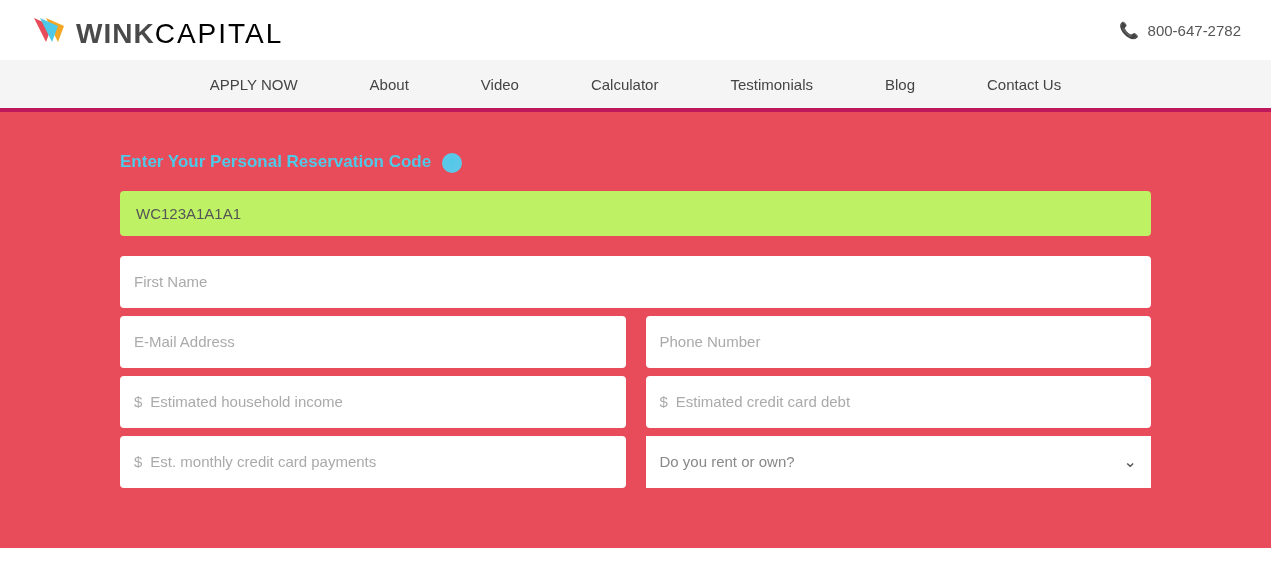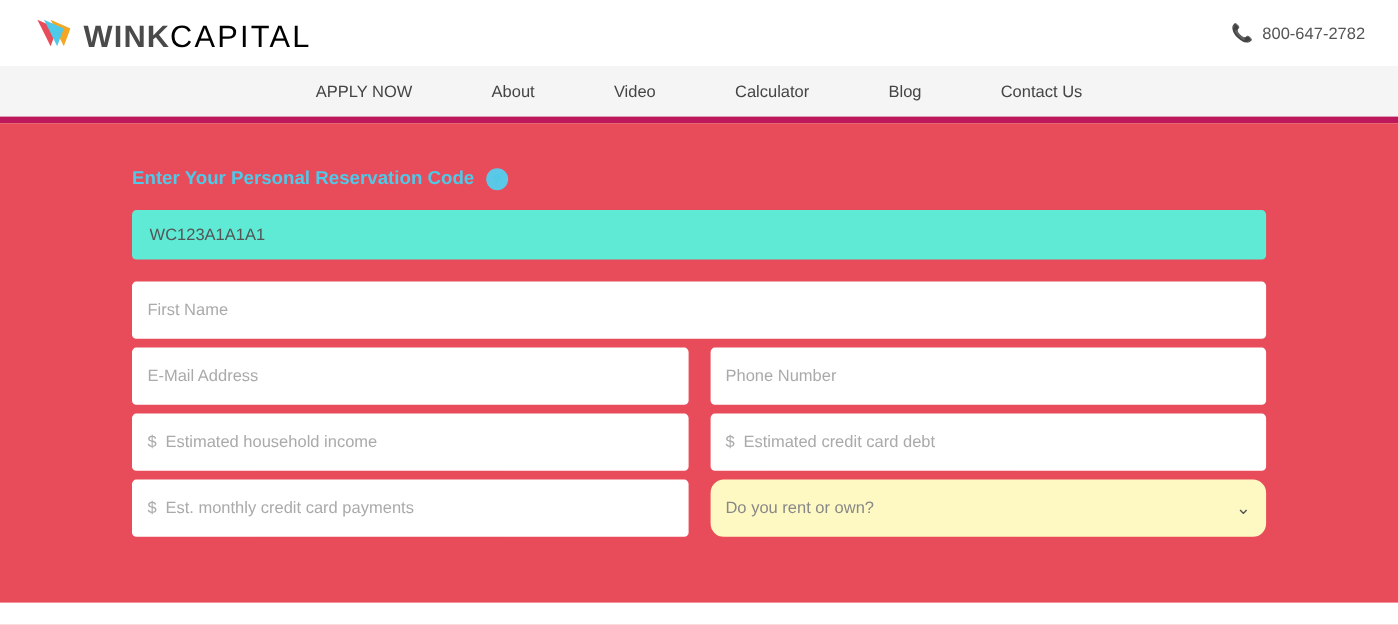--- a/index.html
+++ b/index.html
@@ -43,21 +43,21 @@
 
     
     .nav {
       display: flex;
       align-items: center;
       justify-content: center;
       background: #f5f5f5;
       padding: 0;
       height: 52px;
       gap: 16px;
-      border-bottom: 6px solid #be185d;
+      border-bottom: 4px solid #be185d;
     }
     .nav-item {
       padding: 0 28px;
       height: 52px;
       display: flex;
       align-items: center;
       font-size: 15px;
       color: #444;
       cursor: pointer;
       white-space: nowrap;
@@ -100,21 +100,21 @@
       cursor: pointer;
       vertical-align: middle;
     }
 
     .reservation-input {
       width: 100%;
       padding: 14px 16px;
       font-size: 15px;
       border: none;
       border-radius: 4px;
-      background: #5eead4;
+      background: #bef264;
       color: #555;
       margin-bottom: 20px;
       outline: none;
     }
 
     .form-row {
       display: flex;
       gap: 20px;
       margin-bottom: 8px;
     }
@@ -141,22 +141,22 @@
     .dollar-sign {
       color: #aaa;
       font-size: 15px;
       margin-right: 8px;
     }
 
     .select-field {
       flex: 1;
       display: flex;
       align-items: center;
-      background: #fef9c3;
-      border-radius: 12px;
+      background: #ffffff;
+      border-radius: 0;
       padding: 0 14px;
       height: 52px;
       cursor: pointer;
       position: relative;
     }
     .select-field select {
       border: none;
       outline: none;
       background: transparent;
       font-size: 15px;
@@ -204,20 +204,21 @@
     <span class="phone-icon">📞</span>
     <span>800-647-2782</span>
   </div>
 </div>
 
 <nav class="nav">
   <a class="nav-item apply">APPLY NOW</a>
   <a class="nav-item">About</a>
   <a class="nav-item">Video</a>
   <a class="nav-item">Calculator</a>
+  <a class="nav-item">Testimonials</a>
   <a class="nav-item">Blog</a>
   <a class="nav-item">Contact Us</a>
 </nav>
 
 <div class="main">
   <div class="form-title">
     <span>Enter Your </span><span>Personal Reservation Code</span>
     <span class="help-icon">?</span>
   </div>
 

